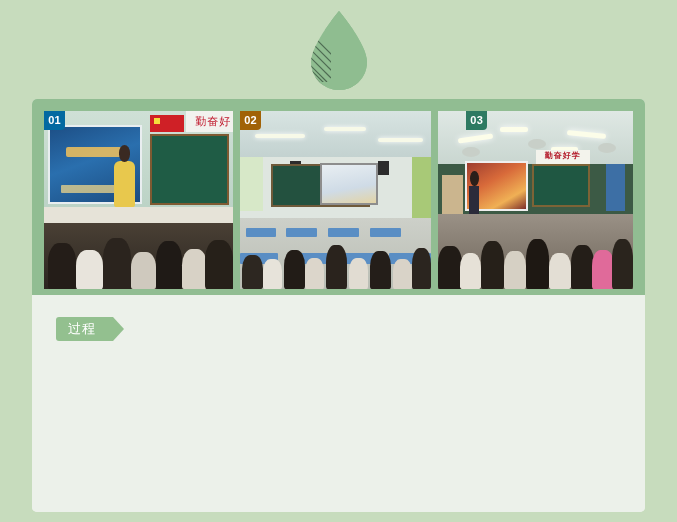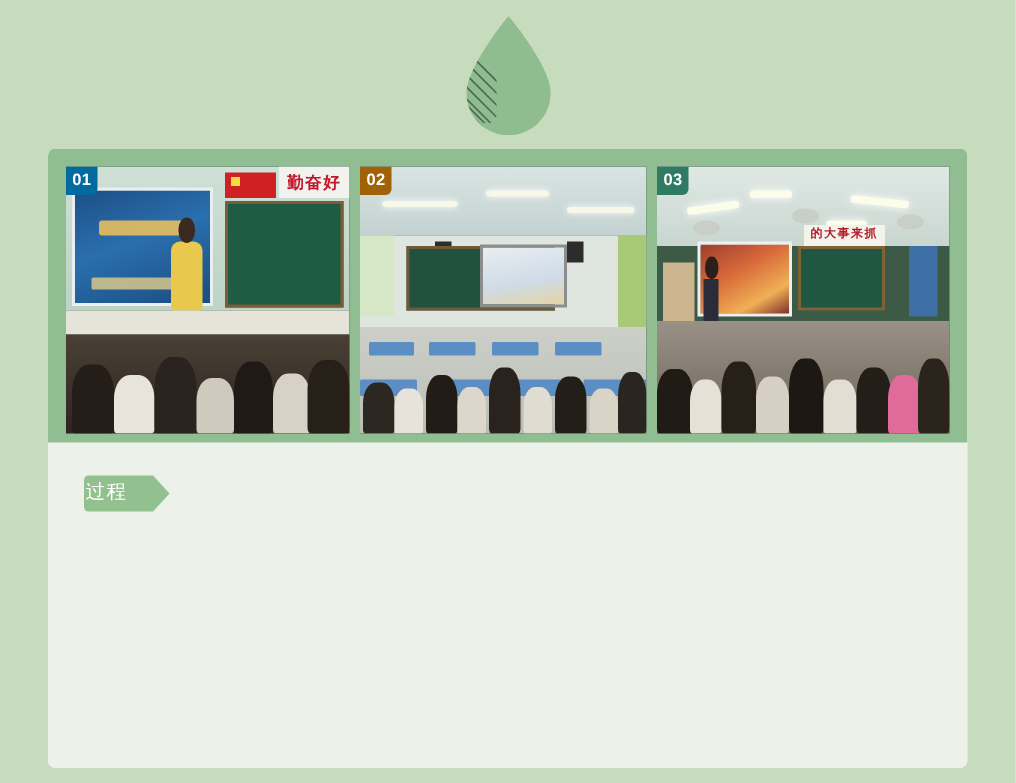--- a/index.html
+++ b/index.html
@@ -74,35 +74,35 @@
     font-size: 11px;
     font-weight: bold;
     line-height: 19px;
     text-align: center;
     letter-spacing: 0.2px;
     z-index: 5;
   }
 
   .photo-badge.b1 { background: #0369a1; }
   .photo-badge.b2 { background: #a16207; }
-  .photo-badge.b3 { background: #2e7a62; }
+  .photo-badge.b3 { background: #2e7a62; margin-left: 28px; }
 
   
   .scene { position: absolute; inset: 0; }
 
   
   .s1-wallupper { position:absolute; left:0; top:0; width:100%; height:54%; background:linear-gradient(180deg,#cfe0d6 0%,#bcd3c6 100%); }
   .s1-screen { position:absolute; left:2%; top:8%; width:50%; height:44%; background:linear-gradient(160deg,#1d4f86 0%,#2a6fae 45%,#1b4c80 100%); border:2px solid #e9eef0; }
   .s1-screen::after { content:""; position:absolute; left:18%; top:26%; width:62%; height:14%; background:#f3c25a; border-radius:2px; opacity:.85; }
   .s1-screen-sub { position:absolute; left:12%; bottom:12%; width:74%; height:10%; background:#efd58a; opacity:.75; border-radius:1px; }
   .s1-board { position:absolute; left:56%; top:13%; width:42%; height:40%; background:#1f5c45; border:2px solid #7f5a32; }
   .s1-flag { position:absolute; left:56%; top:2%; width:18%; height:10%; background:#cf2026; }
   .s1-flag::after { content:""; position:absolute; left:12%; top:22%; width:18%; height:32%; background:#f5dd3c; }
   .s1-banner { position:absolute; left:75%; top:0%; width:25%; height:12%; background:#f2f2ee; }
-  .s1-banner-t { position:absolute; left:76%; top:1%; width:23%; height:10%; color:#c0172b; font-size:11px; font-weight:bold; text-align:center; line-height:18px; letter-spacing:1px; font-family:"DejaVu Sans", sans-serif; }
+  .s1-banner-t { position:absolute; left:76%; top:1%; width:23%; height:10%; color:#c0172b; font-size:11px; font-weight:normal; text-align:right; line-height:18px; letter-spacing:1px; font-family:"DejaVu Sans", sans-serif; }
   .s1-teacher { position:absolute; left:37%; top:28%; width:11%; height:26%; background:#e8c84d; border-radius:6px 6px 2px 2px; }
   .s1-teacher::before { content:""; position:absolute; left:22%; top:-34%; width:56%; height:36%; background:#3a2a22; border-radius:50%; }
   .s1-desk { position:absolute; left:0; top:54%; width:100%; height:9%; background:#e6e3d8; }
   .s1-floor { position:absolute; left:0; top:63%; width:100%; height:37%; background:linear-gradient(180deg,#4a4035 0%,#2b2620 100%); }
   .kidrow { position:absolute; bottom:0; left:0; width:100%; height:42%; }
   .kid { position:absolute; bottom:0; border-radius:40% 40% 8% 8%; }
 
   
   .s2-ceiling { position:absolute; left:0; top:0; width:100%; height:26%; background:linear-gradient(180deg,#d8e4e2 0%,#c3d2d0 100%); }
   .s2-light { position:absolute; height:4px; background:#f7f9e8; border-radius:2px; box-shadow:0 0 5px #fff; }
@@ -134,21 +134,21 @@
     background: #ecf1ea;
     height: 217px;
   }
 
   
   .tag-row { margin-bottom: 14px; }
   .process-tag {
     display: inline-block;
     position: relative;
     height: 24px;
-    padding: 0 17px 0 1px;
+    padding: 0 17px 0 12px;
     background: #93c08f;
     color: #ffffff;
     font-size: 13px;
     line-height: 24px;
     letter-spacing: 1px;
     border-radius: 3px 0 0 3px;
     font-family: "DejaVu Sans", sans-serif;
   }
   .process-tag::after {
     content: "";
@@ -277,21 +277,21 @@
         <div class="s3-ceiling"></div>
         <div class="s3-light" style="left:10%;top:14%;width:18%;transform:rotate(-8deg)"></div>
         <div class="s3-light" style="left:32%;top:9%;width:14%;"></div>
         <div class="s3-light" style="left:66%;top:12%;width:20%;transform:rotate(6deg)"></div>
         <div class="s3-light" style="left:58%;top:20%;width:14%;"></div>
         <div class="s3-fan" style="left:46%;top:16%;"></div>
         <div class="s3-fan" style="left:12%;top:20%;"></div>
         <div class="s3-fan" style="left:82%;top:18%;"></div>
         <div class="s3-screen"></div>
         <div class="s3-board"></div>
-        <div class="s3-banner">的大事来抓</div>
+        <div class="s3-banner">勤奋好学</div>
         <div class="s3-poster"></div>
         <div class="s3-cab"></div>
         <div class="s3-teacher"></div>
         <div class="s3-floor"></div>
         <div class="kidrow" style="height:48%">
           <div class="kid" style="left:0%;width:12%;height:50%;background:#211b16"></div>
           <div class="kid" style="left:11%;width:11%;height:42%;background:#e6e1d7"></div>
           <div class="kid" style="left:22%;width:12%;height:56%;background:#262019"></div>
           <div class="kid" style="left:34%;width:11%;height:44%;background:#d6d0c4"></div>
           <div class="kid" style="left:45%;width:12%;height:58%;background:#1e1813"></div>

